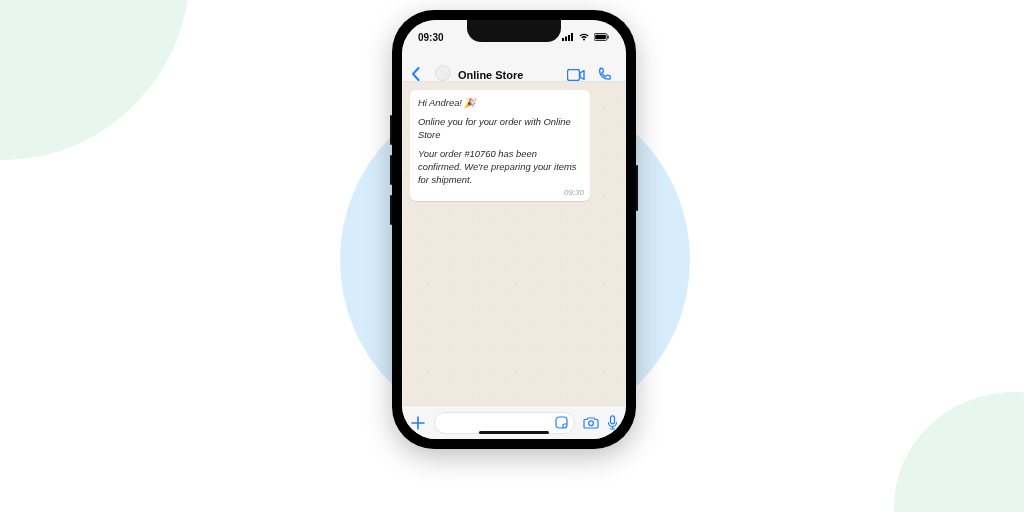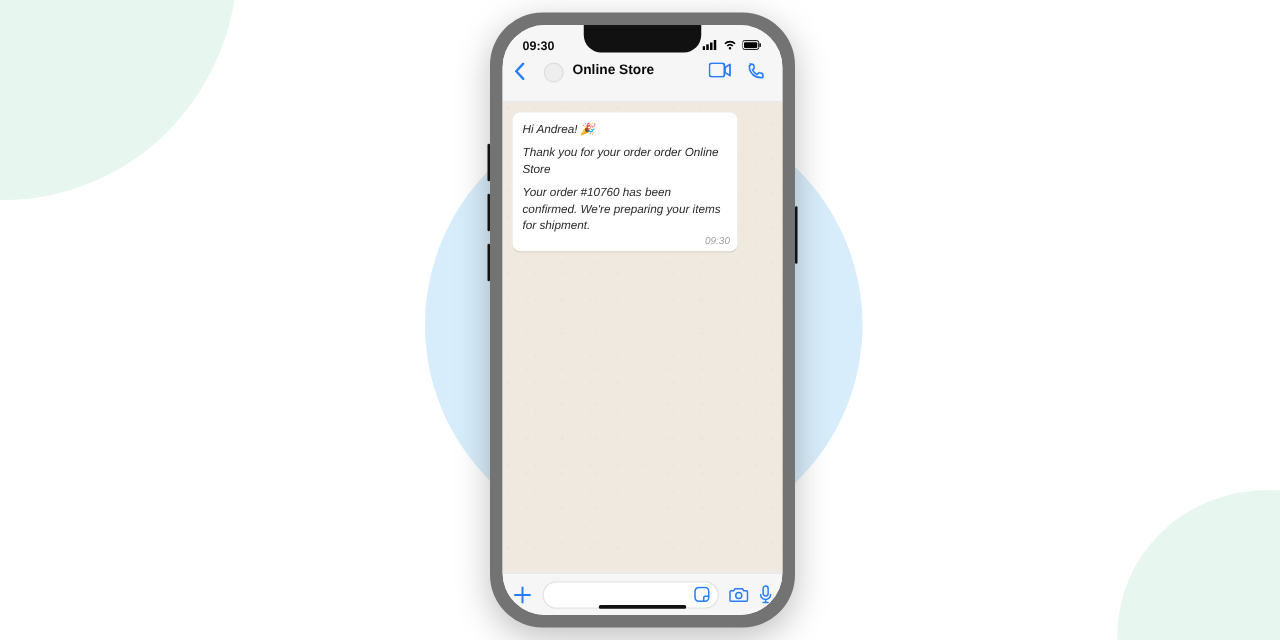--- a/index.html
+++ b/index.html
@@ -36,22 +36,22 @@
     background: #d8edfb;
     border-radius: 50%;
     top: 85px;
     left: 340px;
   }
   .phone {
     position: absolute;
     top: 10px;
     left: 392px;
     width: 244px;
-    height: 492px;
-    background: #737373;
+    height: 439px;
+    background: #000000;
     border-radius: 42px;
     padding: 10px;
     box-shadow: 0 8px 28px rgba(0,0,0,.25);
   }
   .phone:before, .phone:after {
     content: "";
     position: absolute;
     background: #111;
     border-radius: 3px;
   }
@@ -90,21 +90,21 @@
     padding: 4px 16px 0;
     font-size: 10px;
     font-weight: 700;
     color: #0b0b0b;
     background: #f6f6f6;
   }
   .status-right { display: flex; gap: 4px; align-items: center; }
   .chat-header {
     height: 32px;
     display: flex;
-    align-items: flex-start;
+    align-items: flex-end;
     padding: 0 8px;
     border-bottom: 1px solid #e3e3e3;
     background: #f6f6f6;
     gap: 7px;
   }
   .contact-avatar {
     width: 16px; height: 16px; border-radius: 50%;
     background: #eee; border: 1px solid #ddd;
   }
   .contact-name { font-size: 11px; font-weight: 700; color: #0b0b0b; flex: 1; }
@@ -223,21 +223,21 @@
       <span class="hdr-ico">
         <svg width="14" height="14" viewBox="0 0 14 14">
             <path d="M2.3 1.2l2 .3c.3 0 .5.3.6.6l.5 1.9c.1.3 0 .6-.2.8L4 6c.8 1.6 2 2.8 3.6 3.6l1.2-1.2c.2-.2.5-.3.8-.2l1.9.5c.3.1.6.3.6.6l.3 2c0 .4-.3.8-.7.8C5.7 12.5 1.5 8.3 1.5 2.9c0-.4.4-.7.8-.7z" fill="none" stroke="#267dff" stroke-width="1.3"></path>
           </svg>
       </span>
     </div>
 
     <div class="chat-body">
       <div class="bubble">
         <p>Hi Andrea! 🎉</p>
-        <p>Thank you for your order order Online Store</p>
+        <p>Online you for your order with Online Store</p>
         <p>Your order #10760 has been confirmed. We're preparing your items for shipment.</p>
         <span class="time">09:30</span>
       </div>
     </div>
 
     <div class="chat-footer">
       <span class="ftr-ico">
         <svg width="16" height="16" viewBox="0 0 16 16">
             <path d="M8 2v12M2 8h12" stroke="#267dff" stroke-width="1.6" stroke-linecap="round"></path>
           </svg>

